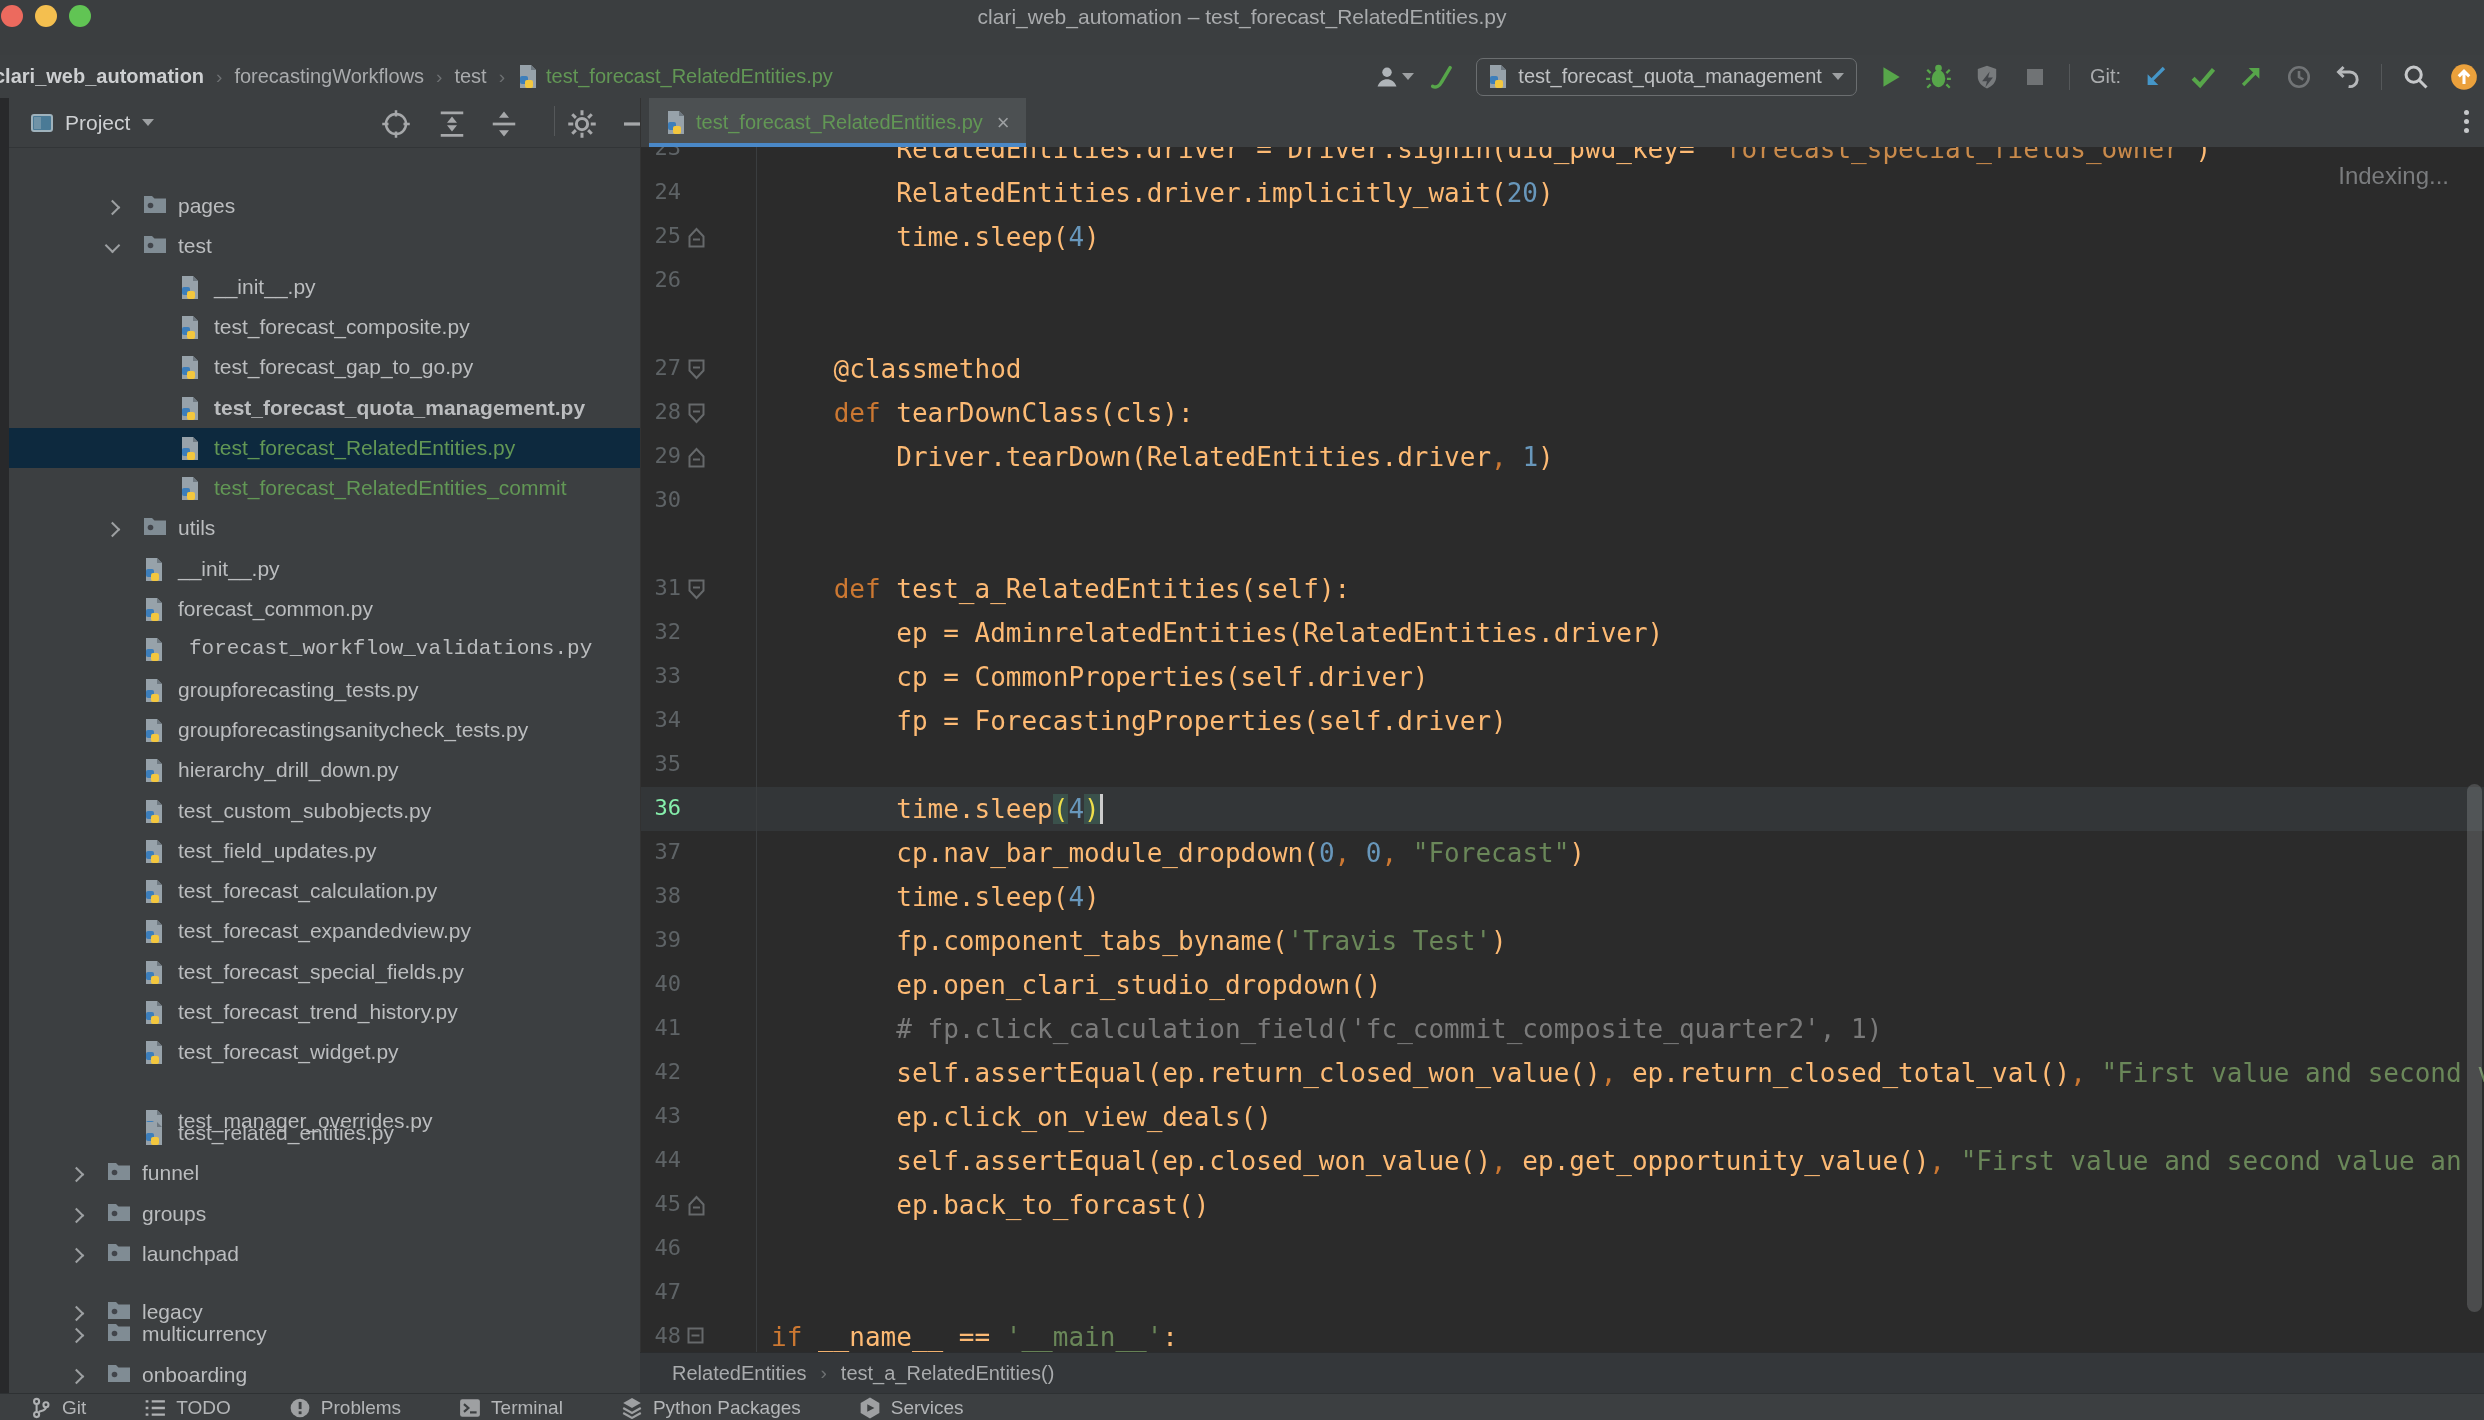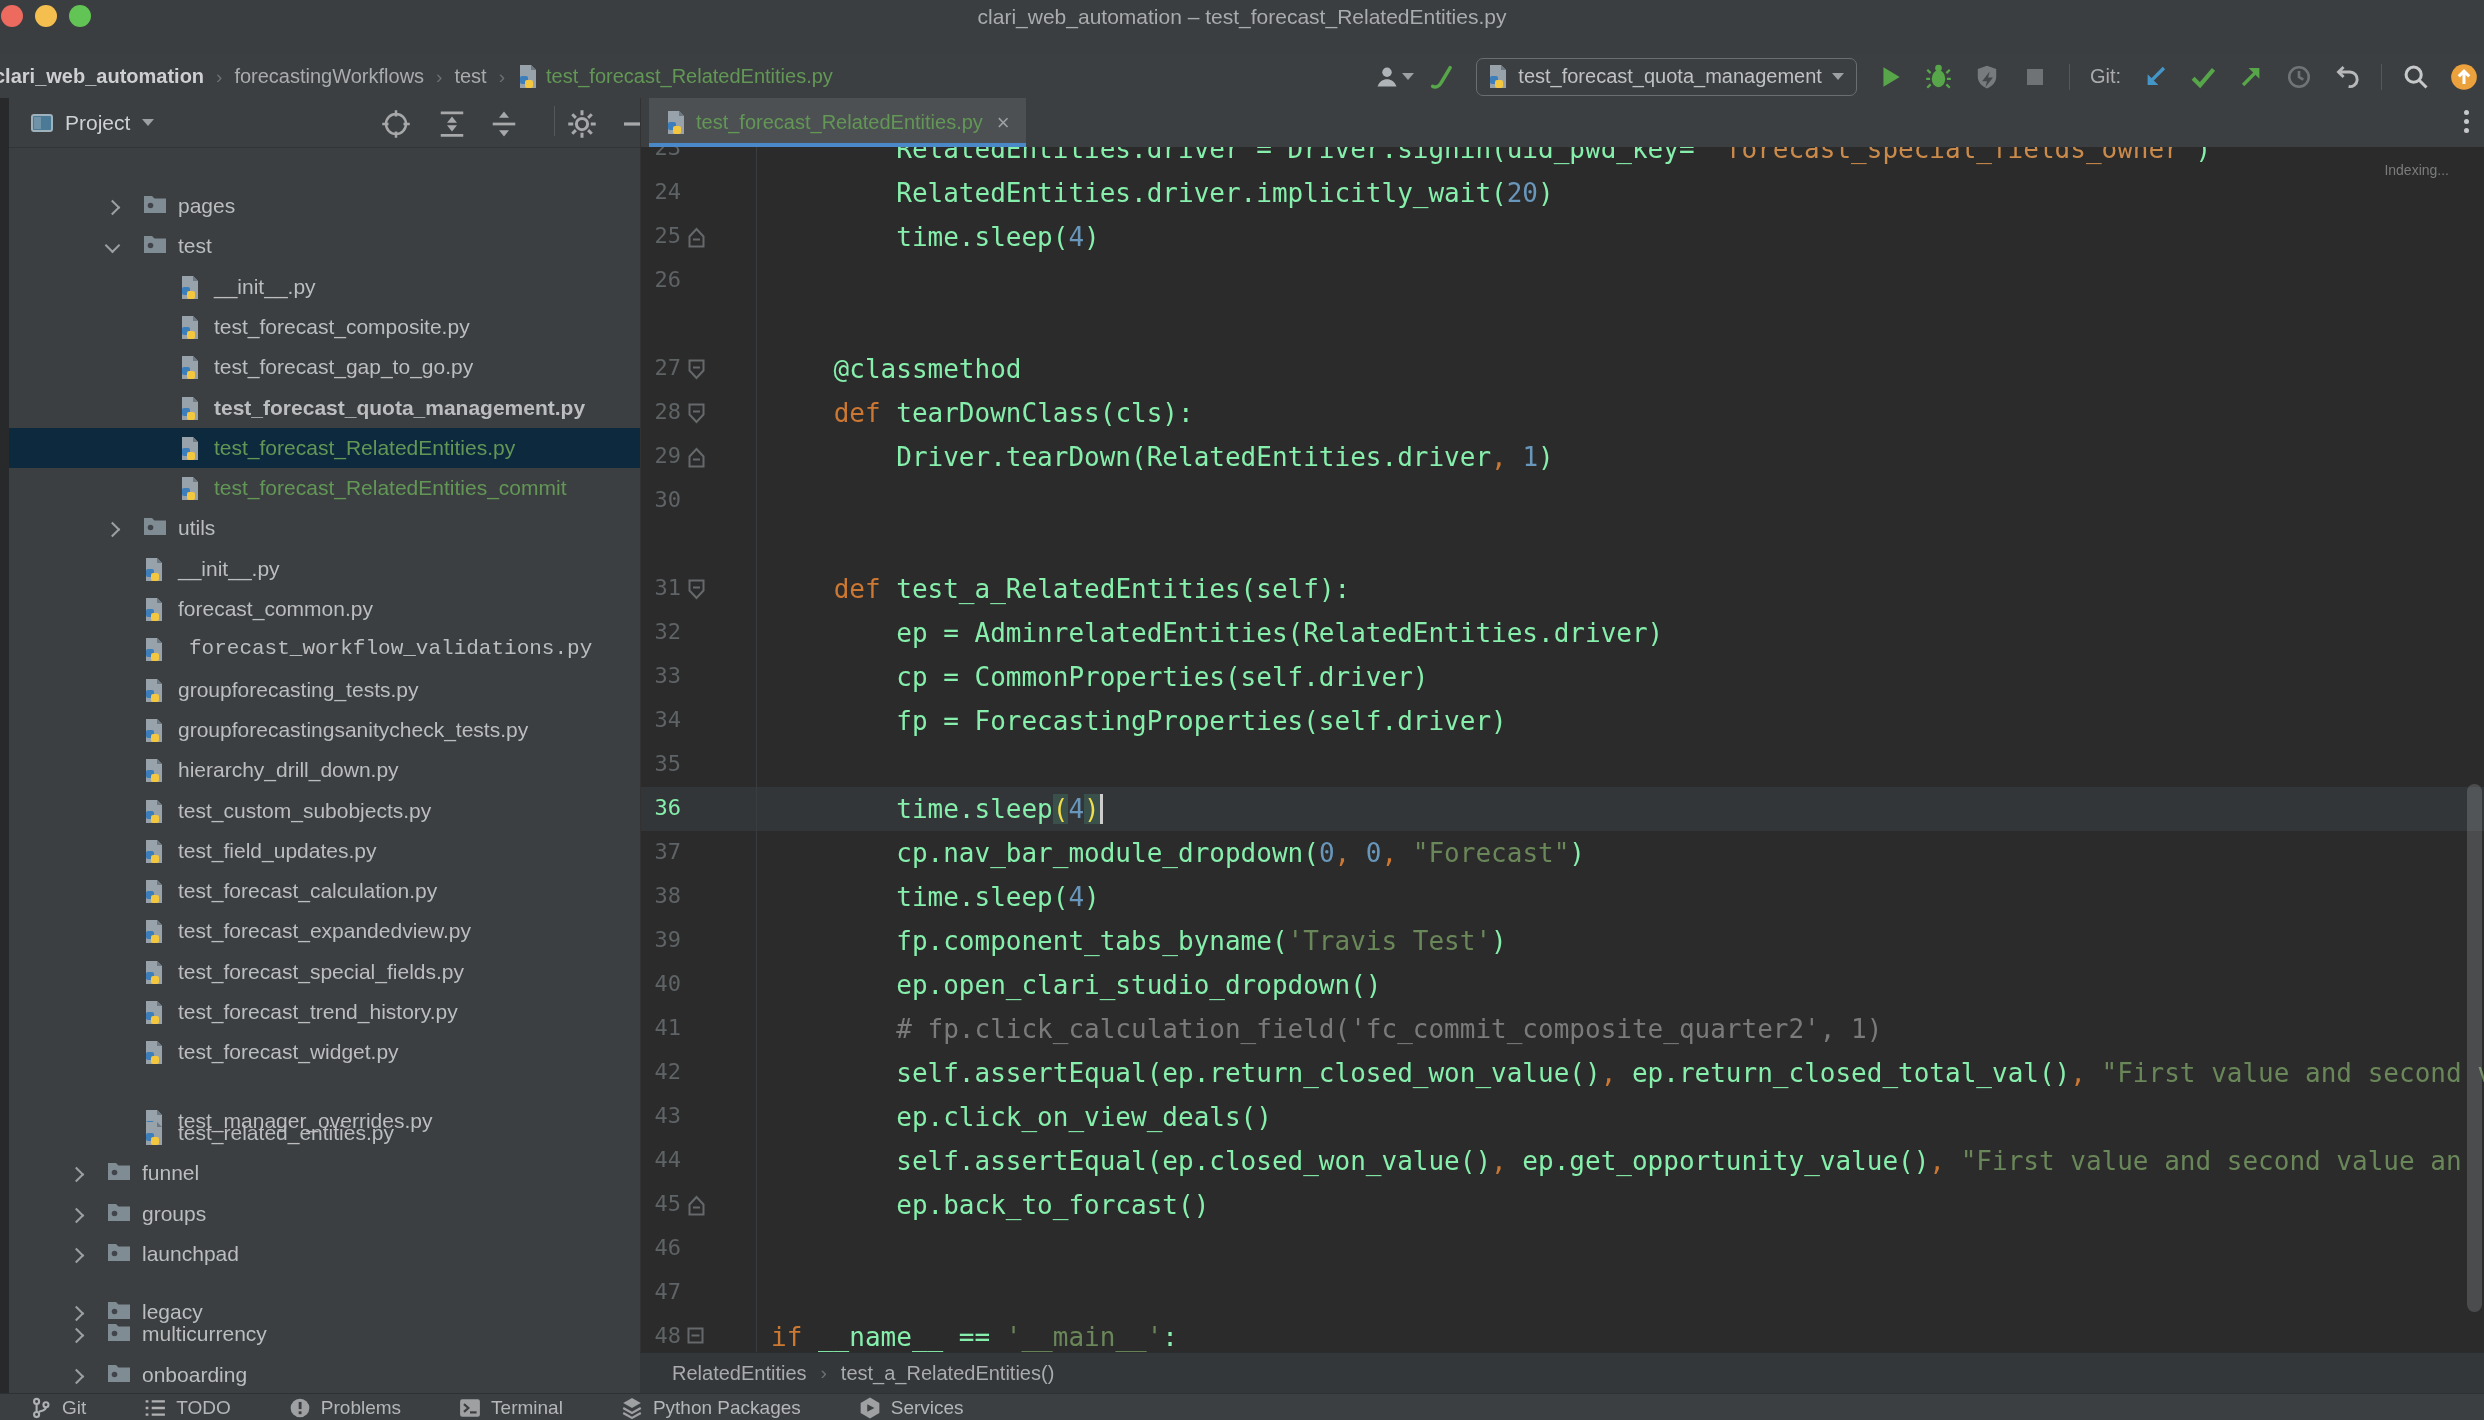--- a/index.html
+++ b/index.html
@@ -40,30 +40,30 @@
   .ticon{position:absolute;top:8px;}
   
   #editor{position:absolute;left:640px;top:98px;width:1844px;height:1254px;background:#2B2B2B;overflow:hidden;border-left:1px solid #323232;}
   #tabbar{position:absolute;left:0;top:0;width:100%;height:49px;background:#3C3F41;z-index:5;}
   #tab{position:absolute;left:8px;top:0;height:49px;background:#4C5052;display:flex;align-items:center;gap:10px;padding:0 16px;}
   #tab:after{content:"";position:absolute;left:0;bottom:0;width:100%;height:4px;background:#4A88C7;}
   #tab-label{color:#629755;font-size:20px;}
   #tab-close{color:#9DA0A2;font-size:22px;margin-left:4px;}
   #kebab{position:absolute;right:16px;top:12px;display:flex;flex-direction:column;gap:4px;}
   .kdot{width:5px;height:5px;border-radius:50%;background:#C6C8CA;}
-  #indexing{position:absolute;right:36px;top:64px;color:#7A7C7E;font-size:14px;z-index:4;}
+  #indexing{position:absolute;right:36px;top:64px;color:#7A7C7E;font-size:24px;z-index:4;}
   #rows{position:absolute;left:0;top:29px;width:100%;}
   .crow{position:absolute;left:0;width:100%;height:44px;}
   .crow.current{background:#333638;}
   .lnum{position:absolute;left:0;width:40px;top:8px;text-align:right;font-family:"DejaVu Sans Mono",monospace;font-size:22px;color:#5E6366;}
   .crow.current .lnum{color:#86efac;}
   .gmark{position:absolute;left:46px;top:12px;}
   .codeline{position:absolute;left:130px;top:5px;white-space:pre;font-family:"DejaVu Sans Mono",monospace;font-size:26px;line-height:34px;}
   #gutter-line{position:absolute;left:115px;top:29px;bottom:0;width:1px;background:#3A3D3F;z-index:1;}
-  .tk-d{color:#86efac}.tk-k{color:#CC7832}.tk-n{color:#6897BB}.tk-s{color:#6A8759}
+  .tk-d{color:#fdba74}.tk-k{color:#CC7832}.tk-n{color:#6897BB}.tk-s{color:#6A8759}
   .tk-c{color:#7A7A7A}.tk-o{color:#C98A4B}
   .tk-b{color:#F0DE4A;background:#3A514B;}
   #caret{display:inline-block;width:3px;height:30px;background:#CCCCCC;vertical-align:-6px;}
   #scrollbar-thumb{position:absolute;right:3px;top:686px;width:15px;height:528px;border-radius:8px;background:rgba(190,195,200,.22);z-index:6;}
   
   #bcrumbs{position:absolute;left:640px;top:1352px;width:1844px;height:41px;background:#34373A;border-top:1px solid #2A2C2E;
     display:flex;align-items:center;padding-left:32px;box-sizing:border-box;font-size:20px;color:#A9ABAD;z-index:7;}
   #bcrumbs .crumb-sep{margin:0 14px;}
   #statusbar{position:absolute;left:0;top:1393px;width:100%;height:27px;background:#3C3F41;border-top:1px solid #2E3133;
     display:flex;align-items:flex-start;padding-left:30px;box-sizing:border-box;gap:58px;z-index:8;}

